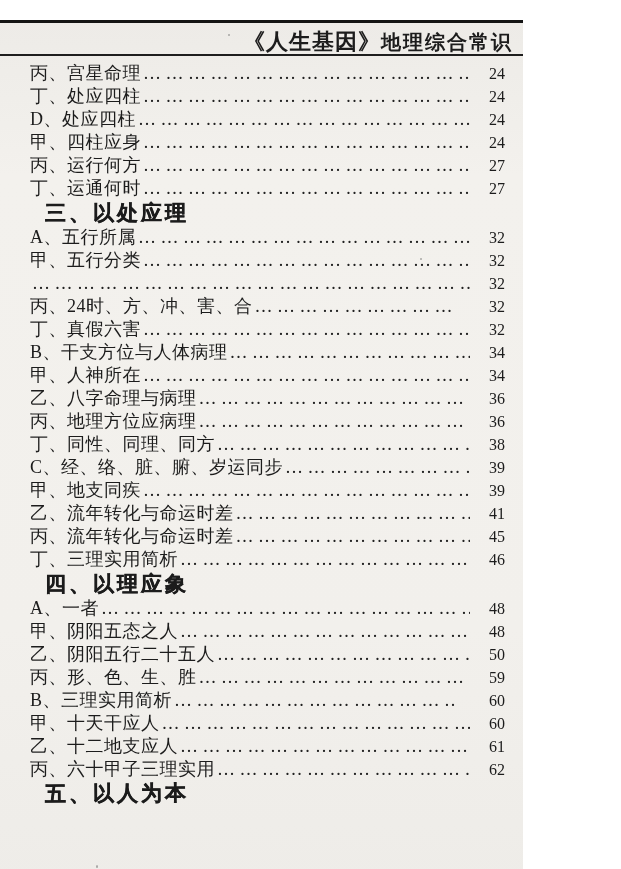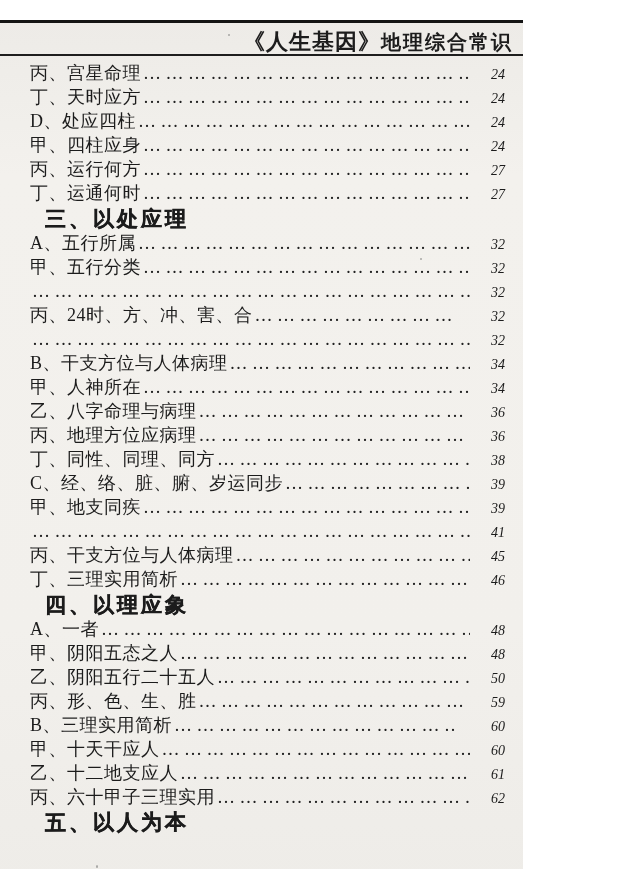--- a/index.html
+++ b/index.html
@@ -42,22 +42,21 @@
   .toc-row .leader {
     flex:1 1 auto; overflow:hidden; white-space:nowrap;
     margin:0 3px 0 2px; min-width:10px;
   }
   .toc-row .leader::after {
     content:"… … … … … … … … … … … … … … … … … … … … … … … … … … … … … … … … … …";
     letter-spacing:0px; color:#222;
   }
   .toc-row .pagenum {
     flex:0 0 auto; width:32px; text-align:right;
-    font-size:14px;
-    font-style:italic;
+    font-size:16px;
   }
   .toc-row.short-leader .leader { margin-right:16px; }
   .toc-heading {
     font-weight:700; font-size:21px; line-height:26px;
     padding-left:15px; letter-spacing:3px;
     -webkit-text-stroke:0.4px #1c1c1c;
   }
   .toc-heading.tilt { transform:rotate(-0.4deg); transform-origin:left center; }
   .speck {
     position:absolute; border-radius:50%; background:#6b6b6b; opacity:.55;
@@ -76,21 +75,21 @@
 
   <div class="rule"></div>
 
   <div class="toc">
       <div class="toc-row">
         <span class="label">丙、宫星命理</span>
         <span class="leader"></span>
         <span class="pagenum">24</span>
       </div>
       <div class="toc-row">
-        <span class="label">丁、天时应方</span>
+        <span class="label">丁、处应四柱</span>
         <span class="leader"></span>
         <span class="pagenum">24</span>
       </div>
       <div class="toc-row">
         <span class="label">D、处应四柱</span>
         <span class="leader"></span>
         <span class="pagenum">24</span>
       </div>
       <div class="toc-row">
         <span class="label">甲、四柱应身</span>
@@ -121,20 +120,21 @@
       <div class="toc-row">
         <span class="leader"></span>
         <span class="pagenum">32</span>
       </div>
       <div class="toc-row short-leader">
         <span class="label">丙、24时、方、冲、害、合</span>
         <span class="leader"></span>
         <span class="pagenum">32</span>
       </div>
       <div class="toc-row">
+        <span class="label">丁、真假六害</span>
         <span class="leader"></span>
         <span class="pagenum">32</span>
       </div>
       <div class="toc-row">
         <span class="label">B、干支方位与人体病理</span>
         <span class="leader"></span>
         <span class="pagenum">34</span>
       </div>
       <div class="toc-row">
         <span class="label">甲、人神所在</span>
@@ -160,25 +160,26 @@
         <span class="label">C、经、络、脏、腑、岁运同步</span>
         <span class="leader"></span>
         <span class="pagenum">39</span>
       </div>
       <div class="toc-row">
         <span class="label">甲、地支同疾</span>
         <span class="leader"></span>
         <span class="pagenum">39</span>
       </div>
       <div class="toc-row">
+        <span class="label">乙、流年转化与命运时差</span>
         <span class="leader"></span>
         <span class="pagenum">41</span>
       </div>
       <div class="toc-row">
-        <span class="label">丙、干支方位与人体病理</span>
+        <span class="label">丙、流年转化与命运时差</span>
         <span class="leader"></span>
         <span class="pagenum">45</span>
       </div>
       <div class="toc-row">
         <span class="label">丁、三理实用简析</span>
         <span class="leader"></span>
         <span class="pagenum">46</span>
       </div>
       <div class="toc-heading">四、以理应象</div>
       <div class="toc-row">

